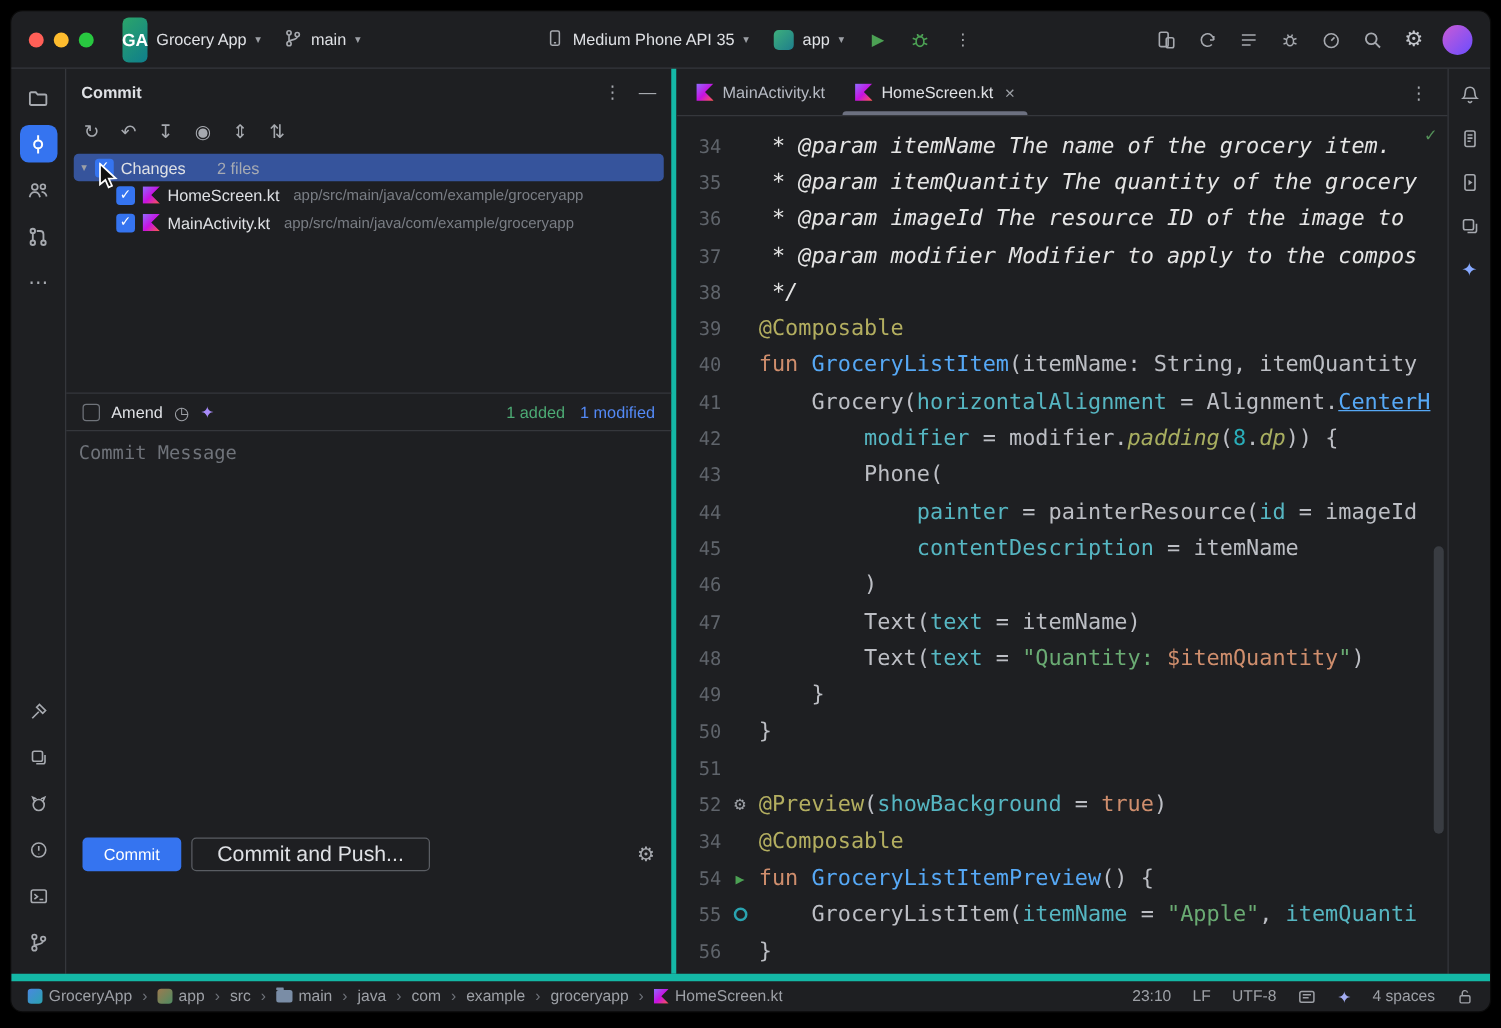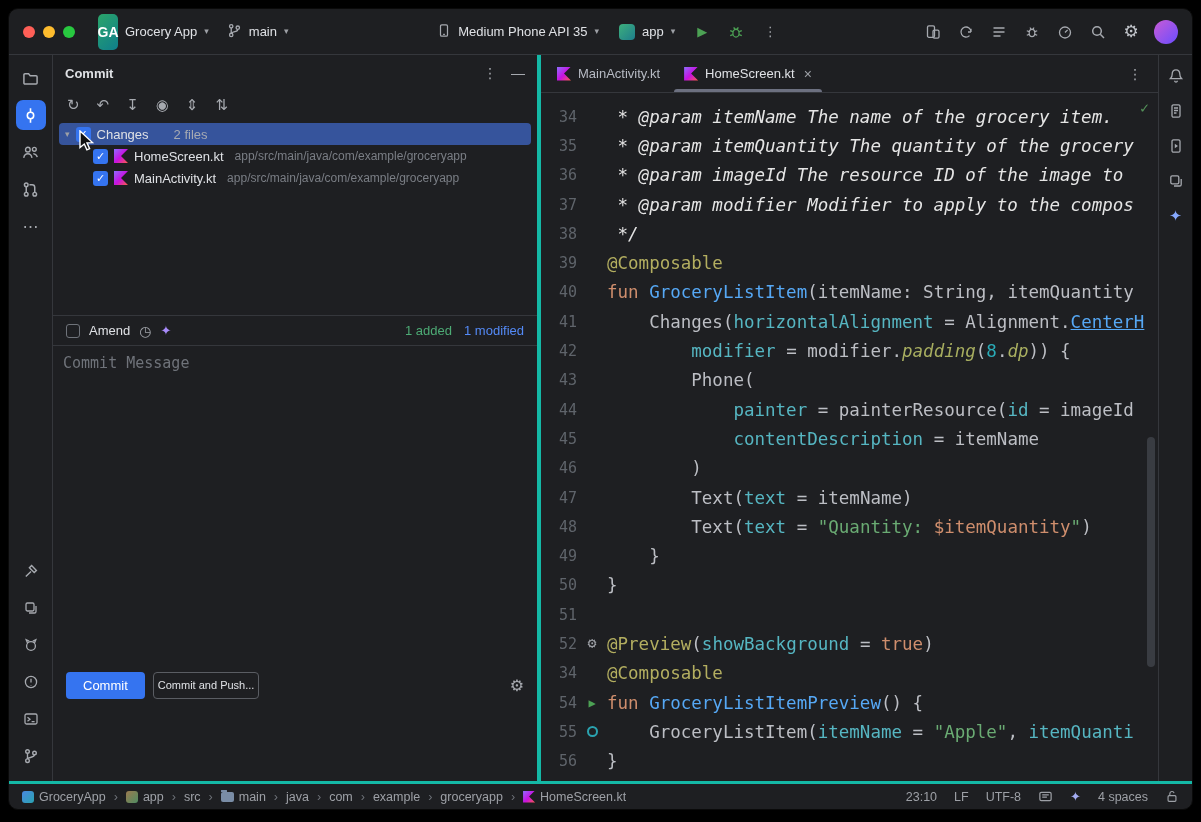--- a/index.html
+++ b/index.html
@@ -62,21 +62,21 @@
   .stat-added{color:#4DAB75}
   .stat-modified{color:#548AF7}
   .message-area{height:244px;flex:0 0 244px;border-top:1px solid #35373C;padding:8px 10px}
   .message-area textarea{width:100%;height:100%;background:transparent;border:none;outline:none;resize:none;
     color:#BCBEC4;font-family:"DejaVu Sans Mono",monospace;font-size:15px}
   .message-area textarea::placeholder{color:#6F737A}
   .commit-actions{flex:1;display:flex;align-items:center;gap:8px;padding:0 13px}
   .btn-primary{background:#3574F0;color:#fff;border:none;border-radius:4px;height:27px;padding:0 17px;
     font-size:13px;font-family:inherit}
   .btn-secondary{background:transparent;color:#DFE1E5;border:1px solid #5A5D63;border-radius:4px;height:27px;
-    padding:0 4px;font-size:11px;font-family:inherit}
+    padding:0 20px;font-size:17px;font-family:inherit}
   .actions-gear{margin-left:auto;color:#A6A9AF;font-size:16px}
 
   
   .editor{flex:1;display:flex;flex-direction:column;min-width:0}
   .tab-bar{height:38px;flex:0 0 38px;display:flex;align-items:stretch;padding-left:4px;
     border-bottom:1px solid #35373C;font-size:13px}
   .tab{display:flex;align-items:center;gap:7px;padding:0 12px;color:#B6BAC3;position:relative;white-space:nowrap}
   .tab.selected{color:#DFE1E5}
   .tab.selected::after{content:"";position:absolute;left:2px;right:2px;bottom:0;height:3px;background:#6C7080;border-radius:3px 3px 0 0}
   .tab-close{color:#9DA0A6;font-size:14px;margin-left:2px}
@@ -104,21 +104,21 @@
   .inspect-check{position:absolute;top:6px;right:9px;color:#549159;font-size:15px;font-weight:bold}
   .scrollbar{position:absolute;right:3px;top:344px;width:8px;height:230px;background:#4B5059;opacity:.6;border-radius:4px}
 
   
   .right-stripe{width:34px;flex:0 0 34px;border-left:1px solid #35373C;display:flex;flex-direction:column;
     align-items:center;padding:8px 0;gap:9px}
   .rs-icon{width:26px;height:26px;display:flex;align-items:center;justify-content:center;color:#A6A9AF}
   .gemini{color:#87A9FF;font-size:15px}
 
   
-  .status-bar{height:28px;flex:0 0 28px;border-top:3px solid #14b8a6;display:flex;align-items:center;
+  .status-bar{height:28px;flex:0 0 28px;border-top:6px solid #14b8a6;display:flex;align-items:center;
     padding:12px 13px;font-size:12.5px;color:#9DA0A6}
   .crumbs{display:flex;align-items:center;gap:8px;white-space:nowrap;overflow:hidden}
   .crumb{display:flex;align-items:center;gap:5px}
   .crumb-sep{color:#6F737A}
   .ci{display:inline-block}
   .ci-project{width:12px;height:12px;border-radius:3px;background:linear-gradient(135deg,#4A87E0,#2AA3B0)}
   .ci-module{width:12px;height:12px;border-radius:3px;background:linear-gradient(135deg,#9C7A4F,#4F8C62)}
   .ci-folder{width:13px;height:10px;border-radius:2px;background:#7A8DA6;position:relative}
   .ci-folder::before{content:"";position:absolute;left:0;top:-3px;width:6px;height:3px;background:#7A8DA6;border-radius:2px 2px 0 0}
   .ci-kotlin{width:12px;height:12px;background:linear-gradient(135deg,#8F6CFF 0%,#C711E1 52%,#FF5C45 100%);
@@ -373,21 +373,21 @@
       </div>
       <div class="code-area">
         <div>
             <div class="code-line"><span class="ln">34</span><span class="gut"></span><span class="code"><span class="tk-doc"> * @param itemName The name of the grocery item.</span></span></div>
             <div class="code-line"><span class="ln">35</span><span class="gut"></span><span class="code"><span class="tk-doc"> * @param itemQuantity The quantity of the grocery</span></span></div>
             <div class="code-line"><span class="ln">36</span><span class="gut"></span><span class="code"><span class="tk-doc"> * @param imageId The resource ID of the image to</span></span></div>
             <div class="code-line"><span class="ln">37</span><span class="gut"></span><span class="code"><span class="tk-doc"> * @param modifier Modifier to apply to the compos</span></span></div>
             <div class="code-line"><span class="ln">38</span><span class="gut"></span><span class="code"><span class="tk-doc"> */</span></span></div>
             <div class="code-line"><span class="ln">39</span><span class="gut"></span><span class="code"><span class="tk-ann">@Composable</span></span></div>
             <div class="code-line"><span class="ln">40</span><span class="gut"></span><span class="code"><span class="tk-kw">fun </span><span class="tk-decl">GroceryListItem</span><span class="tk-def">(itemName: String, itemQuantity</span></span></div>
-            <div class="code-line"><span class="ln">41</span><span class="gut"></span><span class="code"><span class="tk-def">    Changes(</span><span class="tk-arg">horizontalAlignment</span><span class="tk-def"> = Alignment.</span><span class="tk-prop">CenterH</span></span></div>
+            <div class="code-line"><span class="ln">41</span><span class="gut"></span><span class="code"><span class="tk-def">    Grocery(</span><span class="tk-arg">horizontalAlignment</span><span class="tk-def"> = Alignment.</span><span class="tk-prop">CenterH</span></span></div>
             <div class="code-line"><span class="ln">42</span><span class="gut"></span><span class="code"><span class="tk-def">        </span><span class="tk-arg">modifier</span><span class="tk-def"> = modifier.</span><span class="tk-ext">padding</span><span class="tk-def">(</span><span class="tk-num">8</span><span class="tk-def">.</span><span class="tk-ext">dp</span><span class="tk-def">)) {</span></span></div>
             <div class="code-line"><span class="ln">43</span><span class="gut"></span><span class="code"><span class="tk-def">        Phone(</span></span></div>
             <div class="code-line"><span class="ln">44</span><span class="gut"></span><span class="code"><span class="tk-def">            </span><span class="tk-arg">painter</span><span class="tk-def"> = painterResource(</span><span class="tk-arg">id</span><span class="tk-def"> = imageId</span></span></div>
             <div class="code-line"><span class="ln">45</span><span class="gut"></span><span class="code"><span class="tk-def">            </span><span class="tk-arg">contentDescription</span><span class="tk-def"> = itemName</span></span></div>
             <div class="code-line"><span class="ln">46</span><span class="gut"></span><span class="code"><span class="tk-def">        )</span></span></div>
             <div class="code-line"><span class="ln">47</span><span class="gut"></span><span class="code"><span class="tk-def">        Text(</span><span class="tk-arg">text</span><span class="tk-def"> = itemName)</span></span></div>
             <div class="code-line"><span class="ln">48</span><span class="gut"></span><span class="code"><span class="tk-def">        Text(</span><span class="tk-arg">text</span><span class="tk-def"> = </span><span class="tk-str">"Quantity: </span><span class="tk-tpl">$itemQuantity</span><span class="tk-str">"</span><span class="tk-def">)</span></span></div>
             <div class="code-line"><span class="ln">49</span><span class="gut"></span><span class="code"><span class="tk-def">    }</span></span></div>
             <div class="code-line"><span class="ln">50</span><span class="gut"></span><span class="code"><span class="tk-def">}</span></span></div>
             <div class="code-line"><span class="ln">51</span><span class="gut"></span><span class="code"></span></div>

